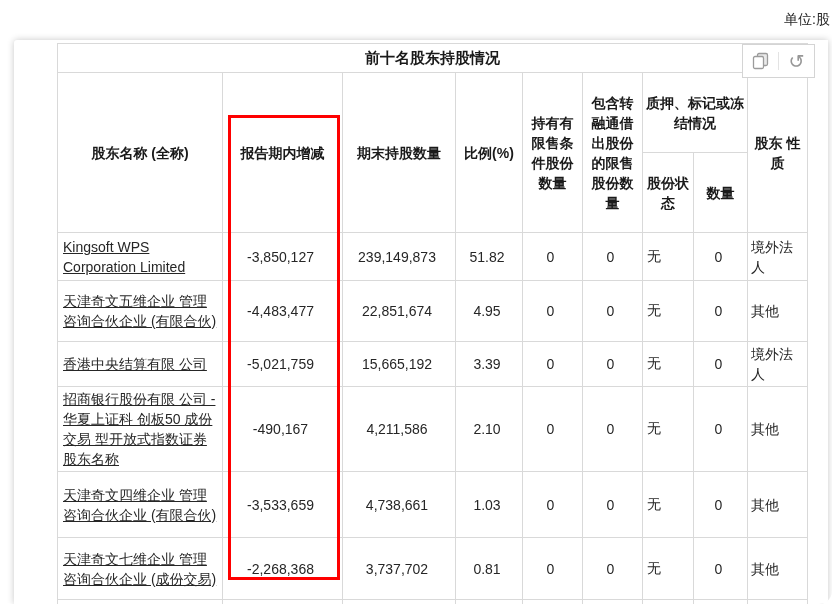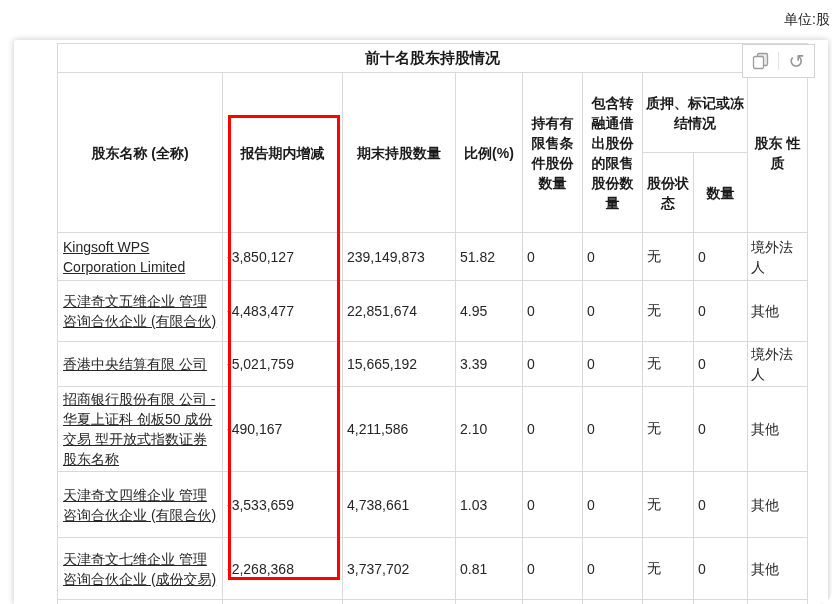--- a/index.html
+++ b/index.html
@@ -8,21 +8,21 @@
   .unit-label{position:absolute;top:11px;right:2px;font-size:14px;color:#262626;}
   .card{position:absolute;left:14px;top:40px;width:814px;height:564px;background:#fff;
         box-shadow:0 0 7px rgba(0,0,0,0.22);border-radius:3px 0 0 0;}
   table.tbl{position:absolute;left:57px;top:43px;width:750px;border-collapse:collapse;
             table-layout:fixed;font-size:14px;background:#fff;}
   .tbl td,.tbl th{border:1px solid #d9d9d9;vertical-align:middle;padding:2px 4px;overflow:hidden;}
   .tbl td.title-cell{font-weight:bold;font-size:15px;text-align:center;height:24px;color:#1a1a1a;}
   .tbl th{font-weight:bold;text-align:center;line-height:20px;padding:2px 2px;color:#1a1a1a;margin-left:20px;}
   tr.hrow{height:80px;}
   td.name{text-align:left;padding:2px 5px;line-height:20px;word-break:break-word;text-decoration:underline;}
-  td.num{text-align:left;padding-right:8px;}
+  td.num{text-align:center;padding-right:8px;}
   td.status{text-align:left;padding-left:4px;}
   td.nature{text-align:left;padding-left:3px;line-height:20px;word-break:break-word;}
   tr.r0{height:48px;} tr.r1{height:61px;} tr.r2{height:45px;} tr.r3{height:73px;}
   tr.r4{height:66px;} tr.r5{height:62px;} tr.r6{height:40px;}
   .toolbar{position:absolute;left:742px;top:44px;width:73px;height:34px;background:#fff;
            border:1px solid #d4d4d4;display:flex;align-items:center;z-index:5;box-sizing:border-box;}
   .tool-btn{flex:1;height:100%;display:flex;align-items:center;justify-content:center;
             background:none;border:none;padding:0;cursor:pointer;}
   .tool-divider{width:1px;height:18px;background:#e3e3e3;}
   .undo-glyph{font-family:"DejaVu Sans",sans-serif;font-size:19px;color:#979797;line-height:1;}

